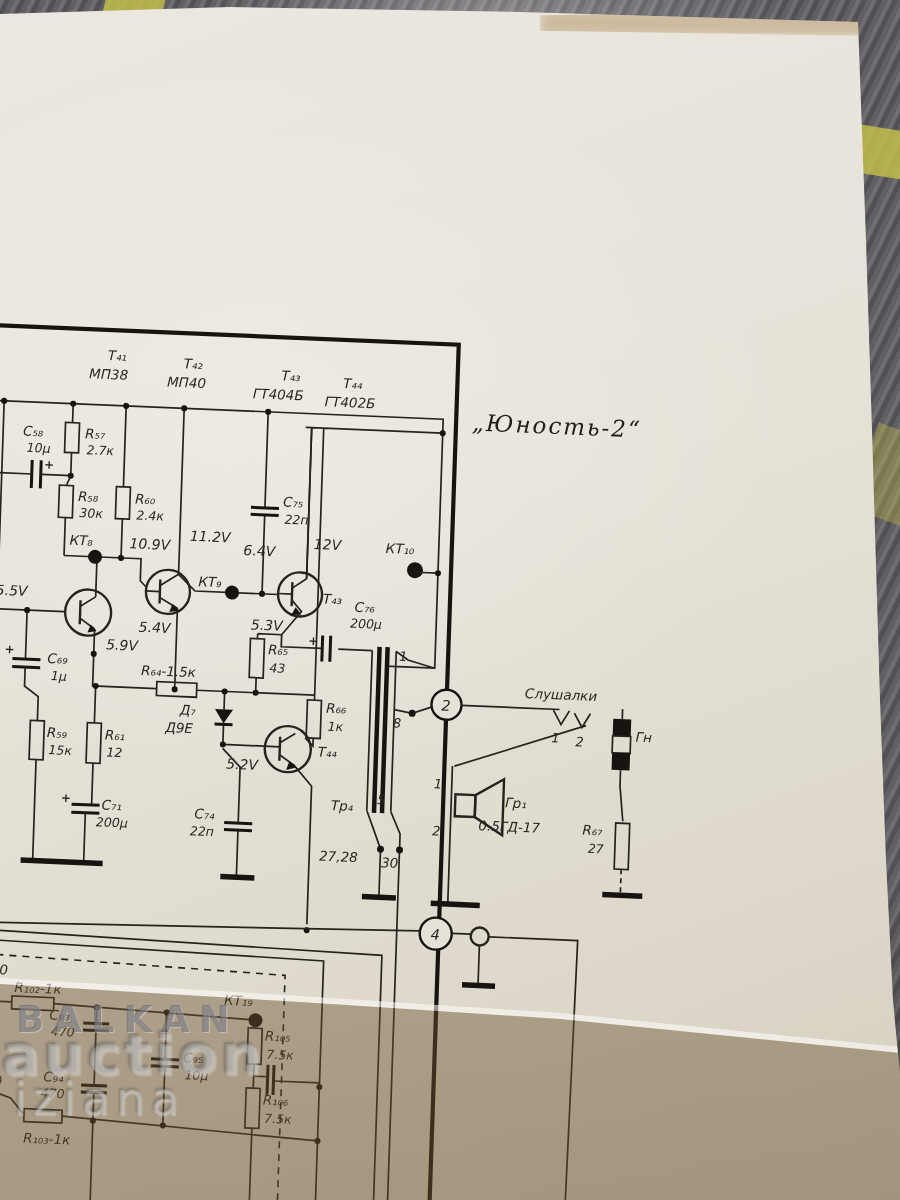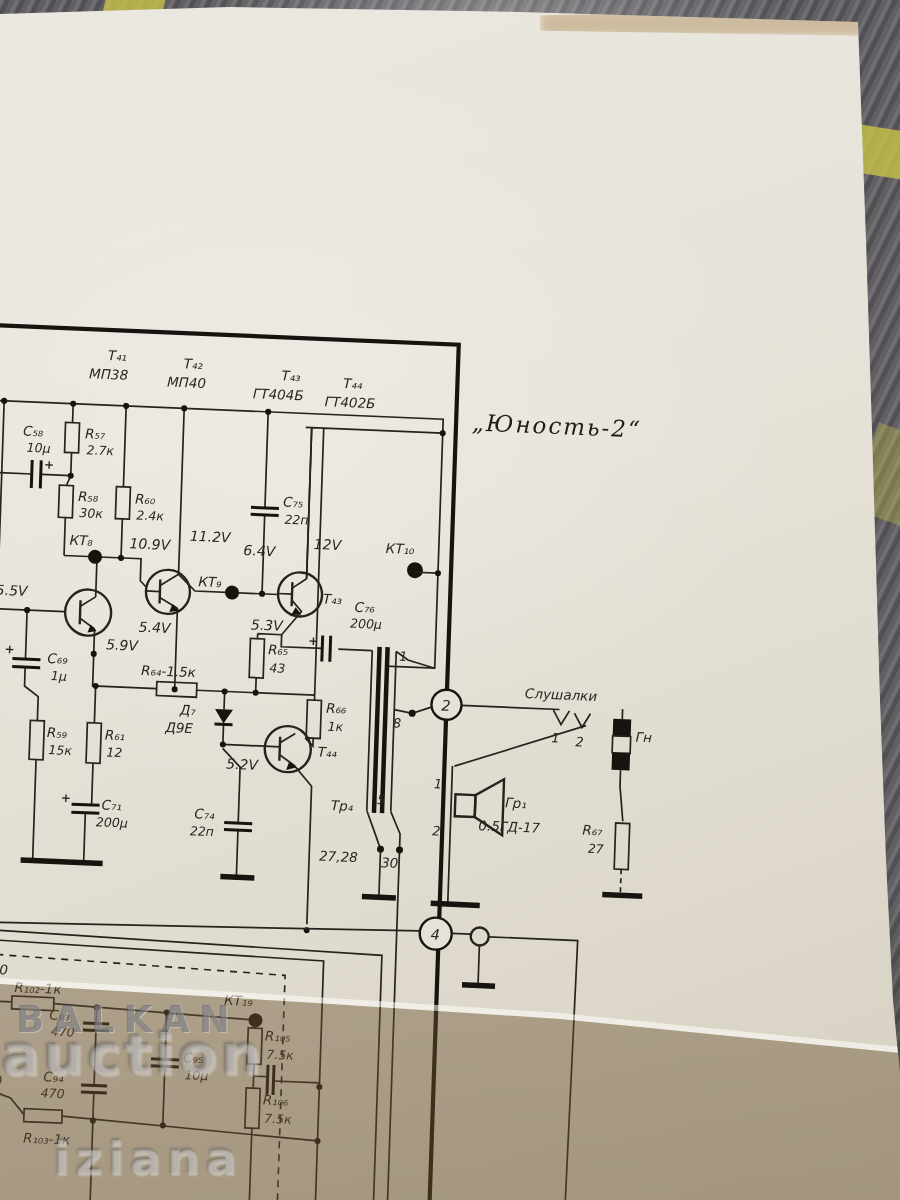--- a/index.html
+++ b/index.html
@@ -31,23 +31,23 @@
   .fold-shadow{position:absolute;inset:0;
     background:linear-gradient(180deg, rgba(128,98,58,.30) 0%, rgba(112,86,50,.40) 55%, rgba(104,80,46,.46) 100%);
     clip-path:polygon(0px 984px,300px 1002px,560px 1019px,900px 1053px,900px 1200px,0px 1200px);}
   
   .wm{position:absolute;color:rgba(120,120,125,.0);user-select:none;}
   .wm-1{left:16px;top:998px;font-size:37px;font-weight:bold;letter-spacing:9px;
         color:rgba(95,95,102,.55);text-shadow:1px 1px 1px rgba(255,255,255,.35);}
   .wm-2{left:2px;top:1022px;font-size:56px;font-weight:bold;letter-spacing:4px;
         color:rgba(205,205,210,.30);
         text-shadow:2px 2px 2px rgba(255,255,255,.30), -2px -2px 3px rgba(70,70,70,.40);}
-  .wm-3{left:14px;top:1132px;font-size:46px;font-weight:bold;letter-spacing:6px;
+  .wm-3{left:14px;top:1072px;font-size:46px;font-weight:normal;letter-spacing:6px;
         color:rgba(210,210,215,.32);
-        text-shadow:1px 1px 2px rgba(255,255,255,.30), -1px -2px 3px rgba(70,70,70,.38);margin-left:40px;}
+        text-shadow:1px 1px 2px rgba(255,255,255,.30), -1px -2px 3px rgba(70,70,70,.38);}
   
   svg{position:absolute;inset:0;}
   .w{stroke:#26221d;stroke-width:1.7;fill:none;}
   .w2{stroke:#26221d;stroke-width:2.4;fill:none;}
   .thick{stroke:#17130f;stroke-width:4.2;fill:none;}
   .gnd{stroke:#17130f;stroke-width:5.5;fill:none;}
   .plate{stroke:#17130f;stroke-width:3;fill:none;}
   .dash{stroke:#26221d;stroke-width:1.6;fill:none;stroke-dasharray:7 6;}
   .dot{fill:#17130f;stroke:none;}
   .ink{fill:#17130f;stroke:none;}

